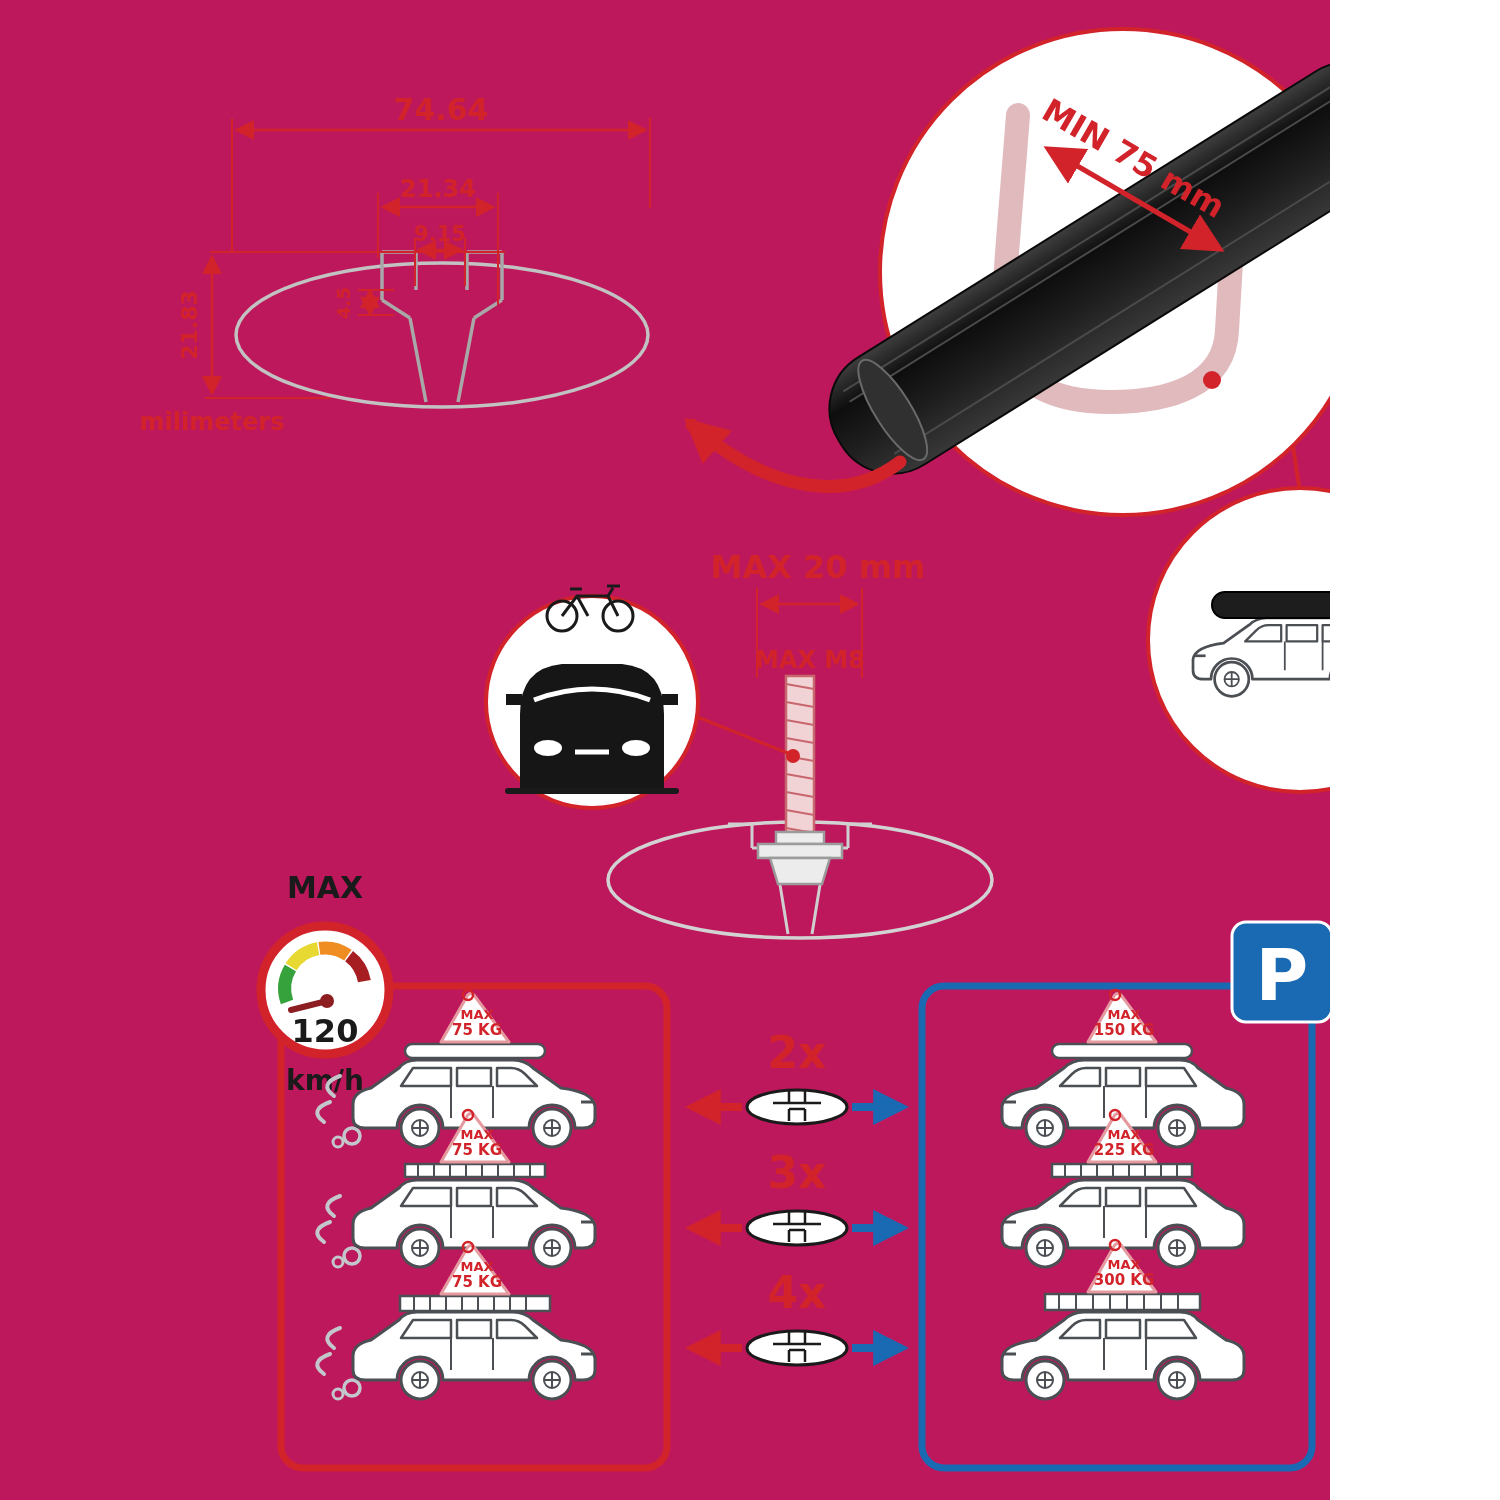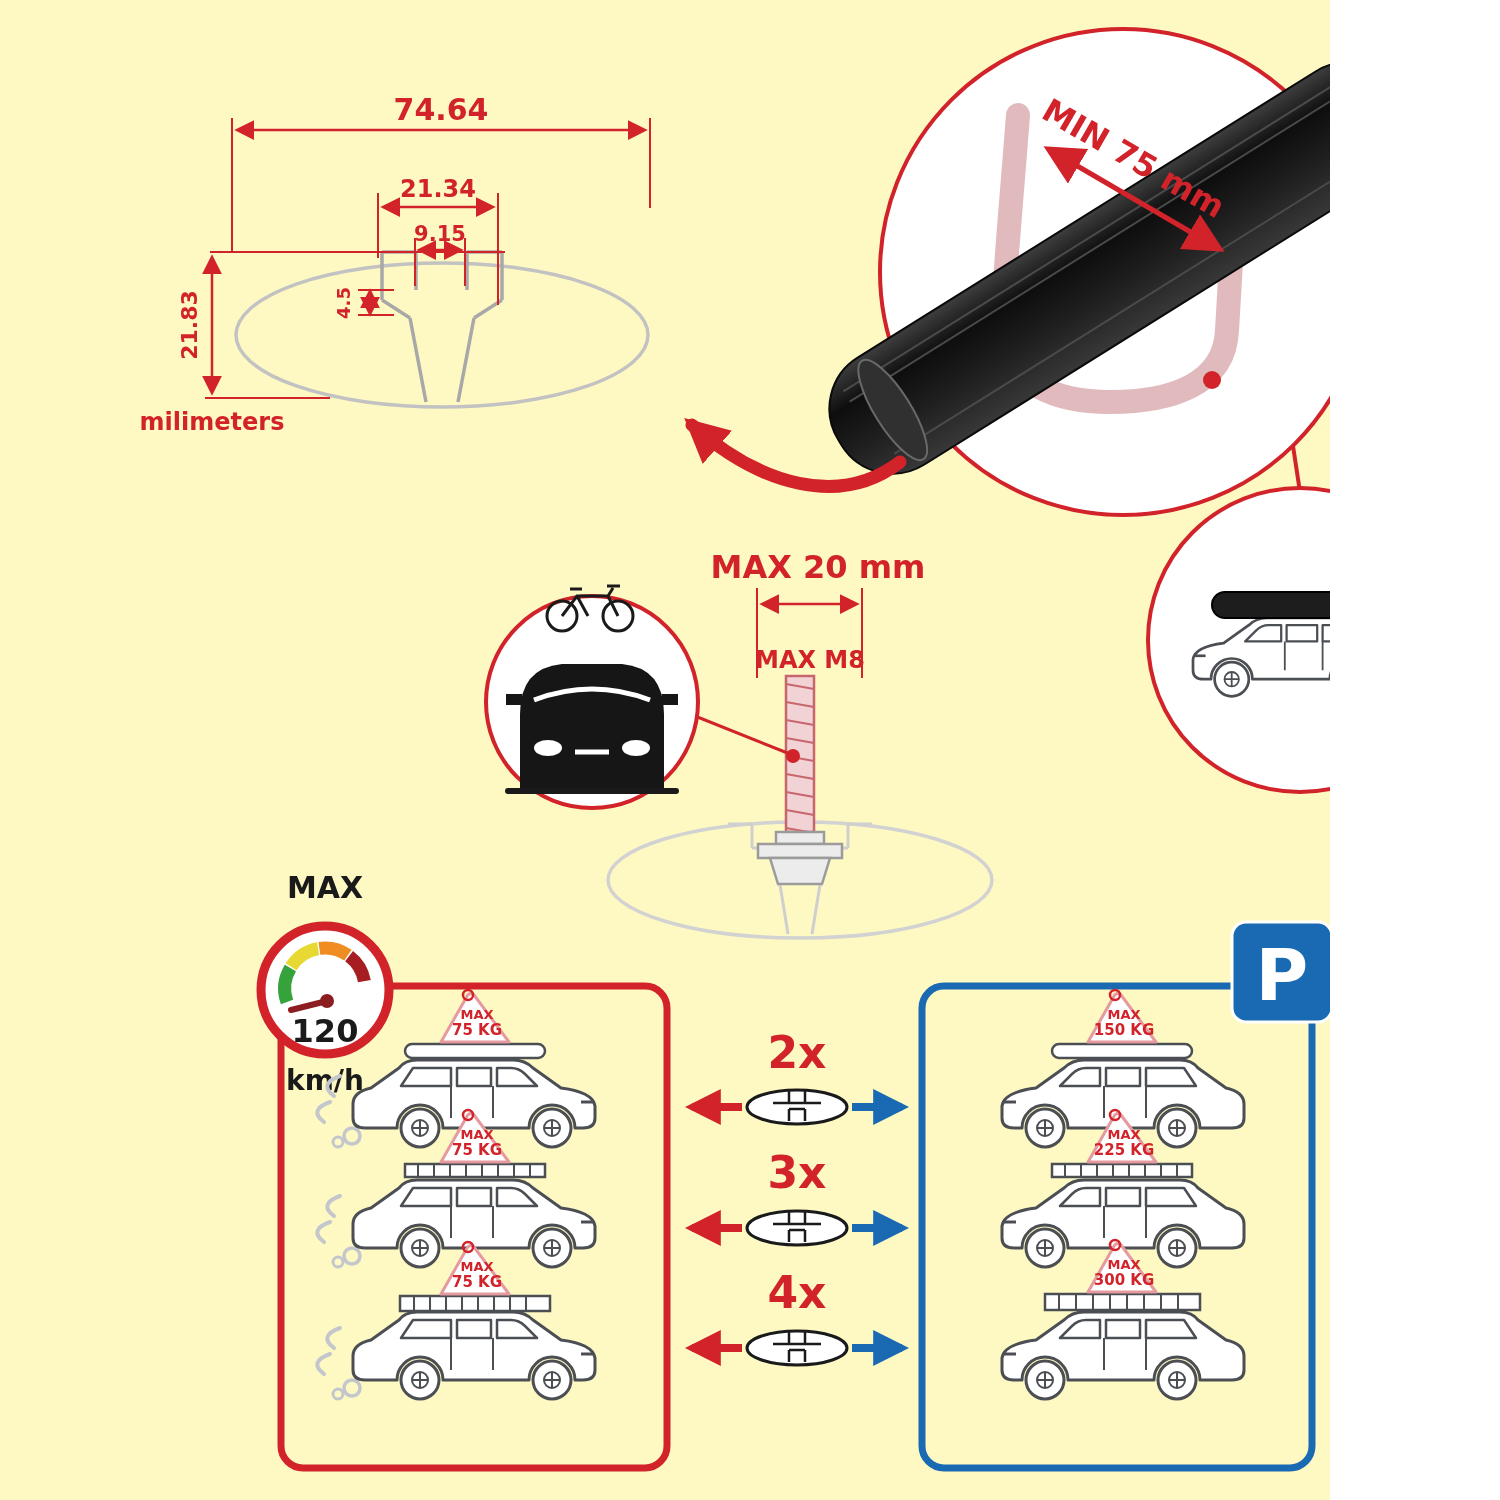--- a/index.html
+++ b/index.html
@@ -1,16 +1,16 @@
 <!DOCTYPE html>
 <html><head>
 <meta charset="utf-8">
 <style>
   html,body{margin:0;padding:0;background:#fff;}
-  .canvas{position:relative;width:1330px;height:1500px;background:#fef9c3;overflow:hidden;
+  .canvas{position:relative;width:1330px;height:1500px;background:#be185d;overflow:hidden;
           font-family:"Liberation Sans",sans-serif;}
   svg text{font-family:"DejaVu Sans","Liberation Sans",sans-serif;}
   .red-t{fill:#d2232a;font-weight:bold;text-anchor:middle;}
   .blk-t{fill:#1a1a1a;font-weight:bold;text-anchor:middle;}
   .blue-t{fill:#1a6ab3;font-weight:bold;}
   .badge-s{fill:#d2232a;font-weight:bold;text-anchor:middle;}
 </style>
 </head>
 <body>
 

